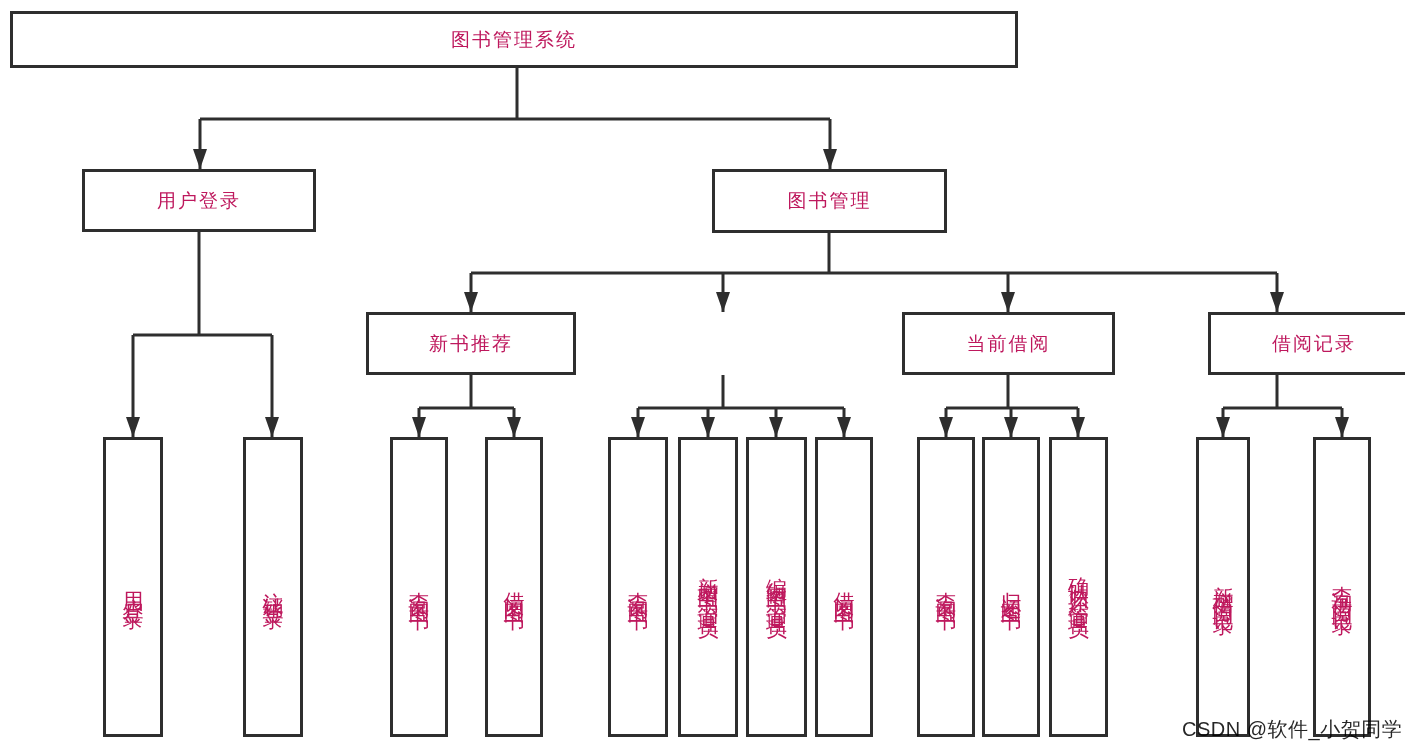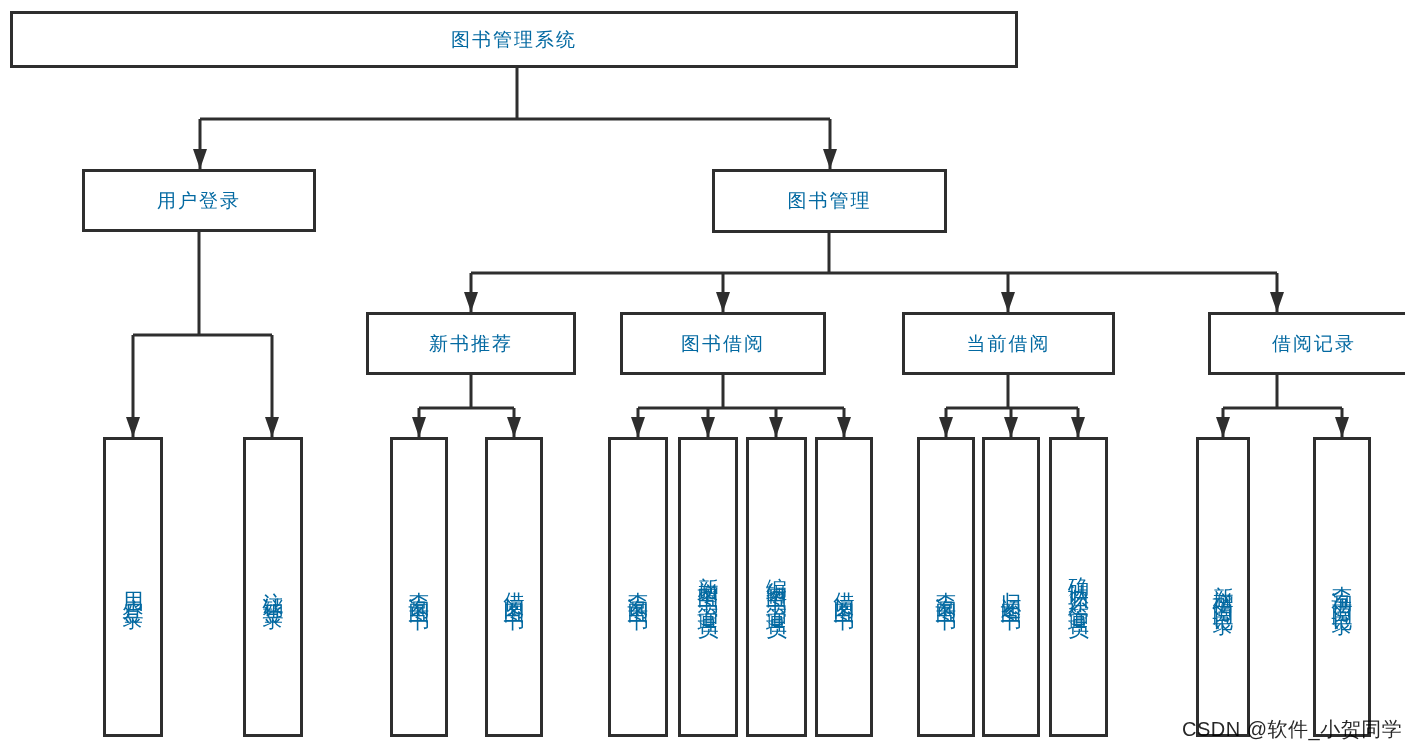--- a/index.html
+++ b/index.html
@@ -18,21 +18,21 @@
     z-index: 0;
   }
   .node {
     position: absolute;
     box-sizing: border-box;
     border: 3px solid #2e2e2e;
     background: #ffffff;
     display: flex;
     align-items: center;
     justify-content: center;
-    color: #0369a1;
+    color: #be185d;
     z-index: 1;
   }
   .node.h span {
     font-size: 19px;
     letter-spacing: 2px;
     white-space: nowrap;
   }
   .node.v span {
     writing-mode: vertical-rl;
     text-orientation: mixed;
@@ -97,23 +97,20 @@
   <div class="node h" style="left:82px; top:169px; width:234px; height:63px">
     <span>用户登录</span>
   </div>
   <div class="node h" style="left:366px; top:312px; width:210px; height:63px">
     <span>新书推荐</span>
   </div>
 
   <div class="node h" style="left:712px; top:169px; width:235px; height:64px">
     <span>图书管理</span>
   </div>
-  <div class="node h" style="left:620px; top:312px; width:206px; height:63px">
-    <span>图书借阅</span>
-  </div>
   <div class="node h" style="left:902px; top:312px; width:213px; height:63px">
     <span>当前借阅</span>
   </div>
   <div class="node h" style="left:1208px; top:312px; width:212px; height:63px">
     <span>借阅记录</span>
   </div>
 
   <div class="node v" style="left:103px; top:437px; width:60px; height:300px">
     <span>用户登录</span>
   </div>

